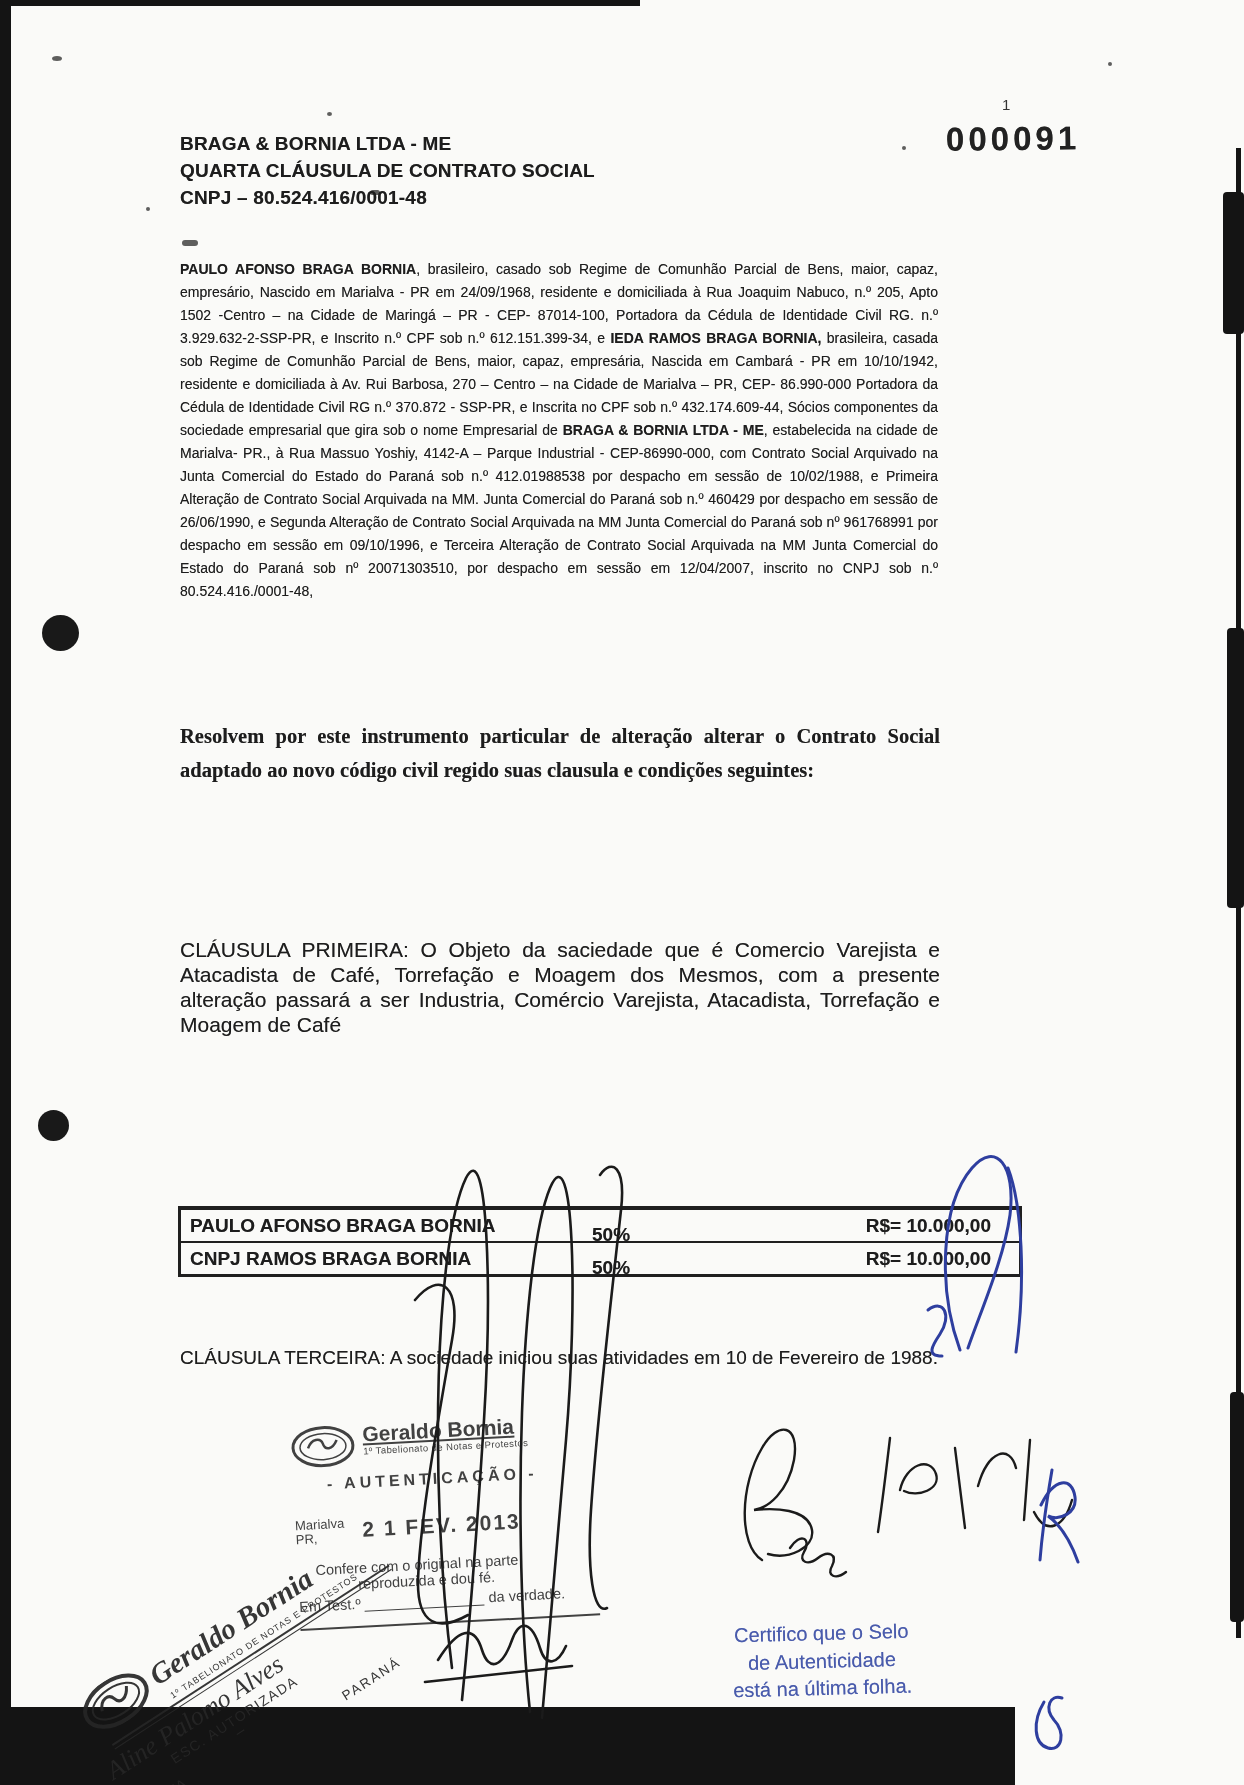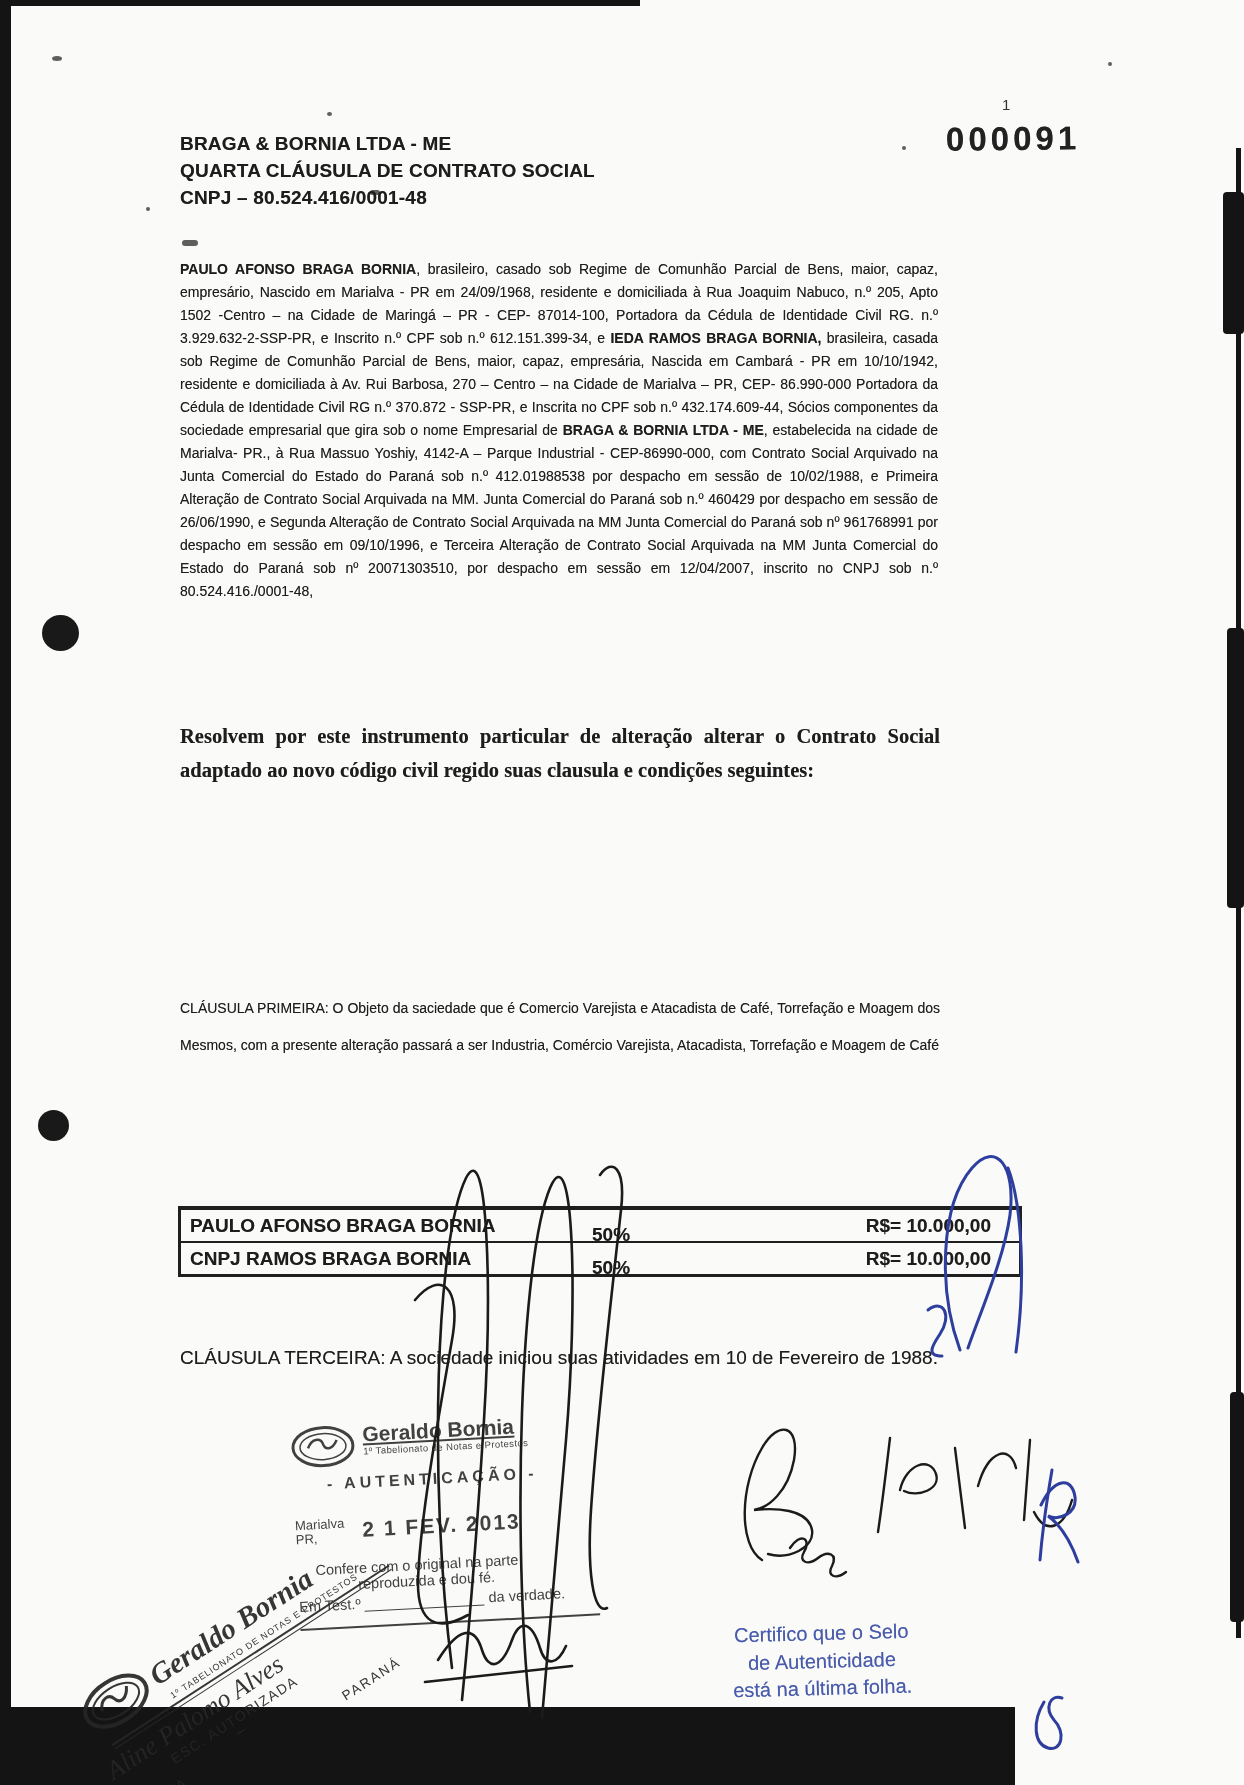--- a/index.html
+++ b/index.html
@@ -14,21 +14,21 @@
   .header{left:180px;top:130px;font-weight:bold;font-size:19px;line-height:27px;letter-spacing:.2px;
           text-shadow:0 0 .4px rgba(0,0,0,.5);}
   .pagenum{left:946px;top:120px;font-size:33px;letter-spacing:4px;font-weight:600;color:#222;
            transform:rotate(-.6deg);text-shadow:0 0 .5px rgba(0,0,0,.5);}
   .pagenum-small{left:1002px;top:96px;font-size:15px;color:#333;}
   
   .para{position:absolute;text-align:justify;text-shadow:0 0 .4px rgba(0,0,0,.45);}
   .intro{left:180px;top:258px;width:758px;font-size:14px;line-height:23px;}
   .resolve{left:180px;top:720px;width:760px;font-family:"Liberation Serif",serif;font-weight:bold;
            font-size:20.5px;line-height:33.5px;}
-  .clause1{left:180px;top:990px;width:760px;font-size:14px;line-height:37px;}
+  .clause1{left:180px;top:937px;width:760px;font-size:21px;line-height:25px;}
   .clause2{left:180px;top:1101px;width:762px;font-size:19px;line-height:27.7px;}
   .clause3{left:180px;top:1344px;width:760px;font-size:19px;line-height:28px;text-align:left;}
   .b{font-weight:bold;}
   
   .qtable{left:178px;top:1206px;width:838px;border:3px solid #1f1f1f;border-top-width:4px;background:transparent;}
   .qrow{display:flex;height:31px;align-items:center;border-bottom:2.5px solid #1f1f1f;
         font-weight:bold;font-size:19px;text-shadow:0 0 .4px rgba(0,0,0,.45);}
   .qrow:last-child{border-bottom:none;}
   .c-name{flex:0 0 402px;padding-left:9px;}
   .c-pct{flex:0 0 190px;margin-top:19px;}

